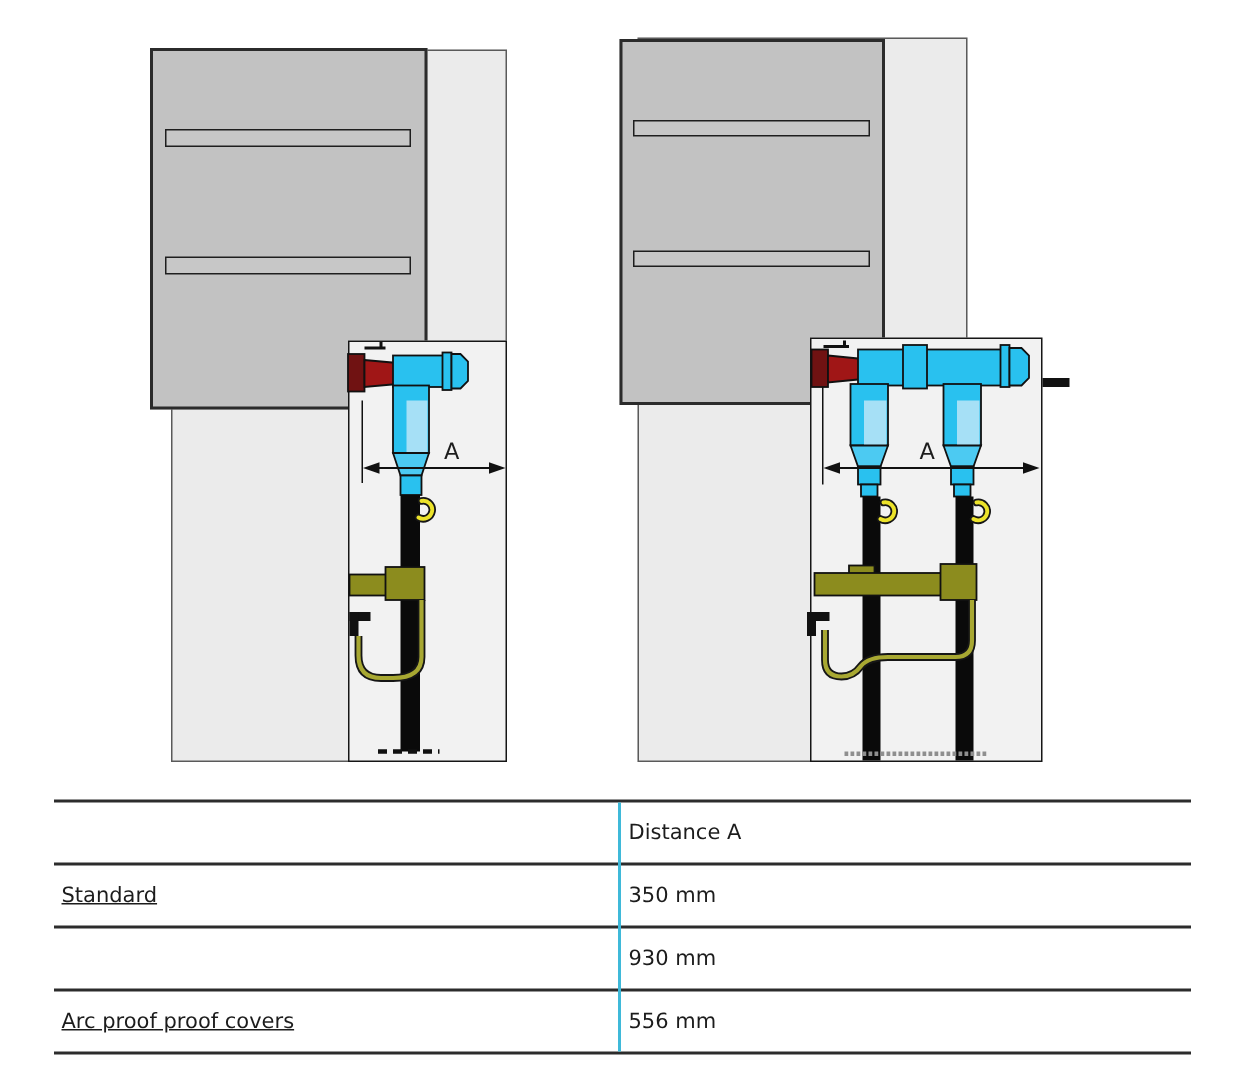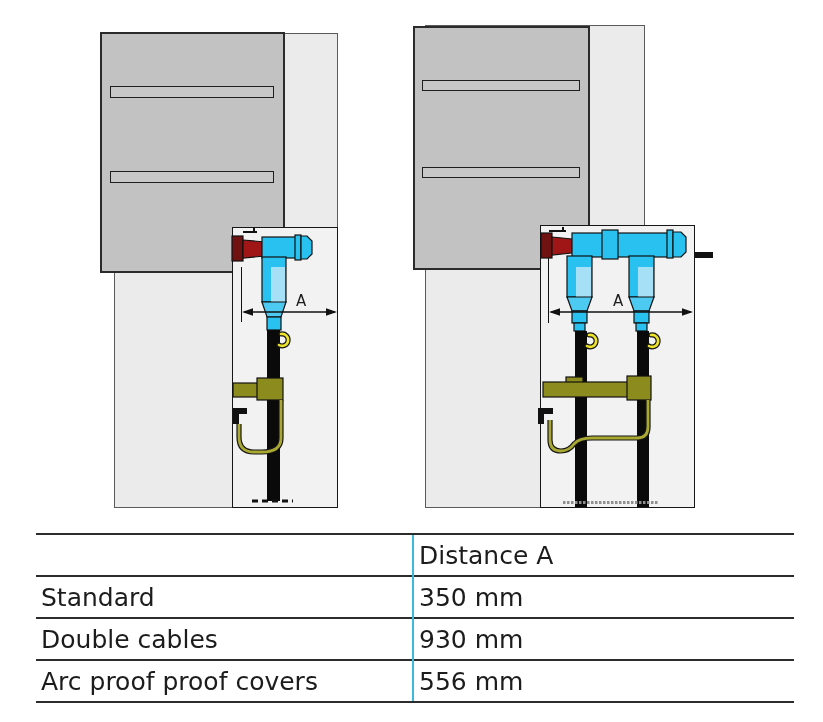--- a/index.html
+++ b/index.html
@@ -15,22 +15,22 @@
   .svg-overlay{position:absolute;left:0;top:0;pointer-events:none;}
   .dim-label{
     position:absolute;font-size:15px;color:#1d1d1d;line-height:1;
     font-family:"DejaVu Sans","Liberation Sans",sans-serif;
   }
   
   .spec-table{
     position:absolute;left:36px;top:533px;width:758px;height:168px;
     border-top:2px solid #2c2c2c;box-sizing:border-box;color:#1c1c1c;
   }
-  .spec-row{position:relative;height:42px;line-height:41px;border-bottom:2px solid #2c2c2c;box-sizing:border-box;font-size:25px;}
-  .cell-label{position:absolute;left:5px;top:0;white-space:nowrap;}
+  .spec-row{position:relative;height:42px;line-height:41px;border-bottom:2px solid #2c2c2c;box-sizing:border-box;font-size:14px;}
+  .cell-label{position:absolute;left:5px;top:0;white-space:nowrap;text-decoration:underline;}
   .cell-value{position:absolute;left:383px;top:0;white-space:nowrap;}
   .col-divider{position:absolute;left:376px;top:0;width:2px;height:166px;background:var(--table-divider-cyan);z-index:3;}
 </style>
 </head>
 <body>
 
 <div class="canvas">
 
   <div>
     <div class="abs panel-light" style="left:114px;top:33px;width:224px;height:475px;"></div>
@@ -152,21 +152,20 @@
     <div class="col-divider"></div>
     <div class="spec-row">
       <span class="cell-label"></span>
       <span class="cell-value">Distance A</span>
     </div>
     <div class="spec-row">
       <span class="cell-label">Standard</span>
       <span class="cell-value">350 mm</span>
     </div>
     <div class="spec-row">
-      <span class="cell-label">Double cables</span>
       <span class="cell-value">930 mm</span>
     </div>
     <div class="spec-row">
       <span class="cell-label">Arc proof proof covers</span>
       <span class="cell-value">556 mm</span>
     </div>
   </div>
 
 </div>
 

